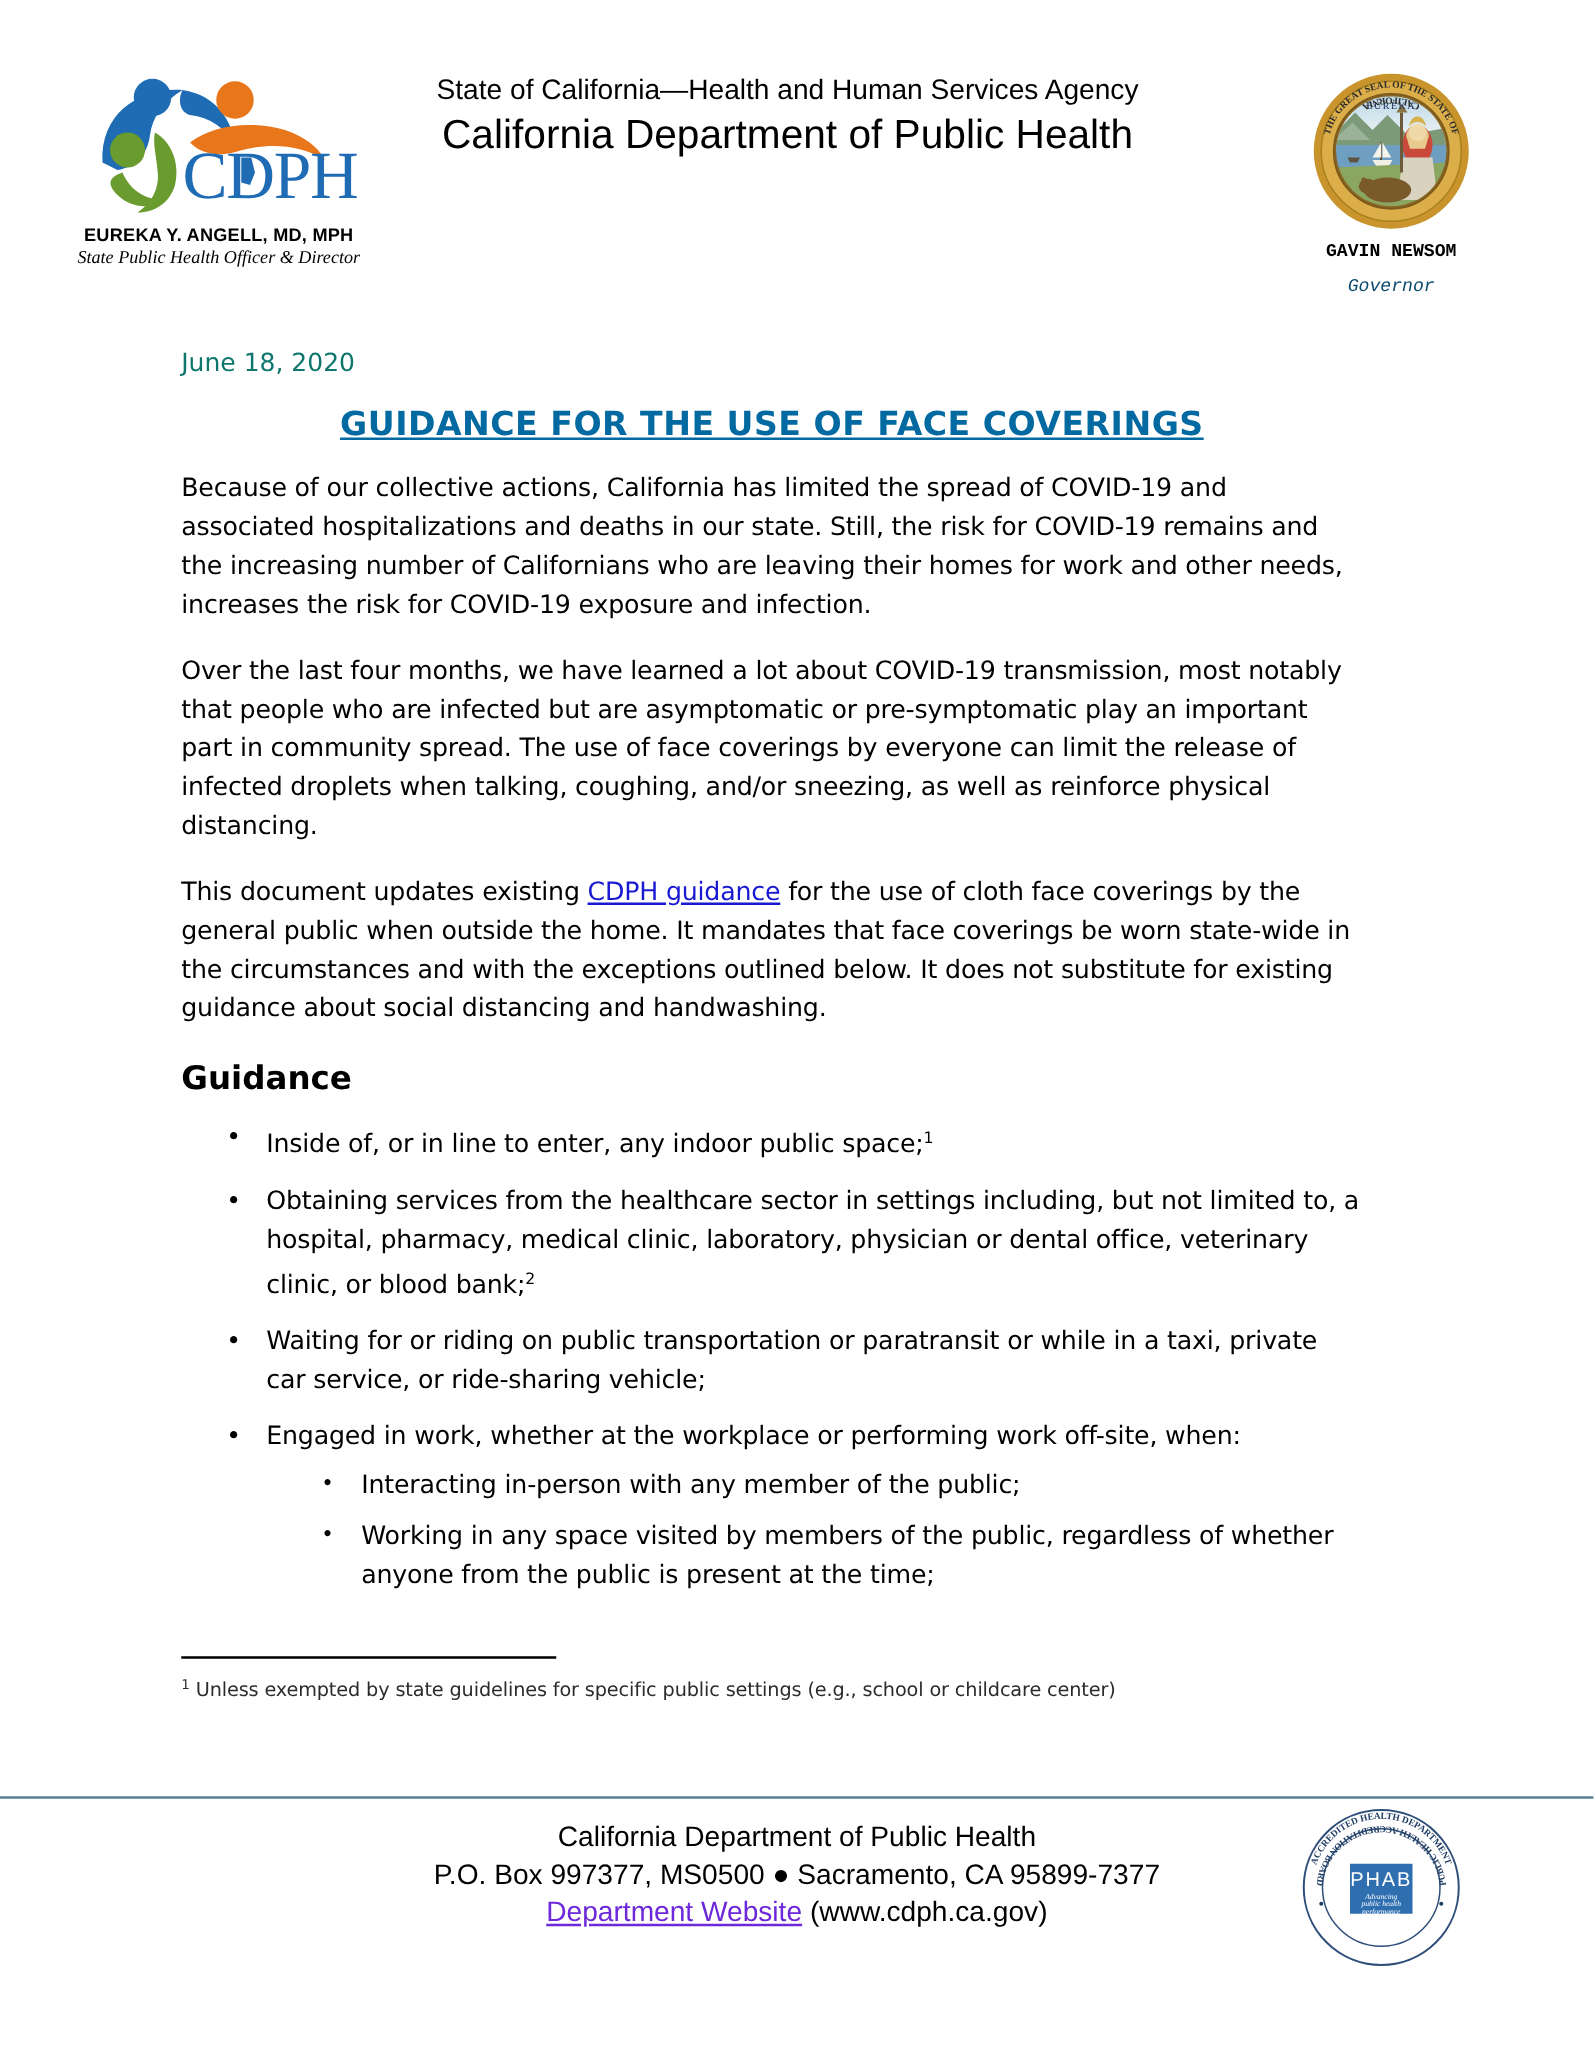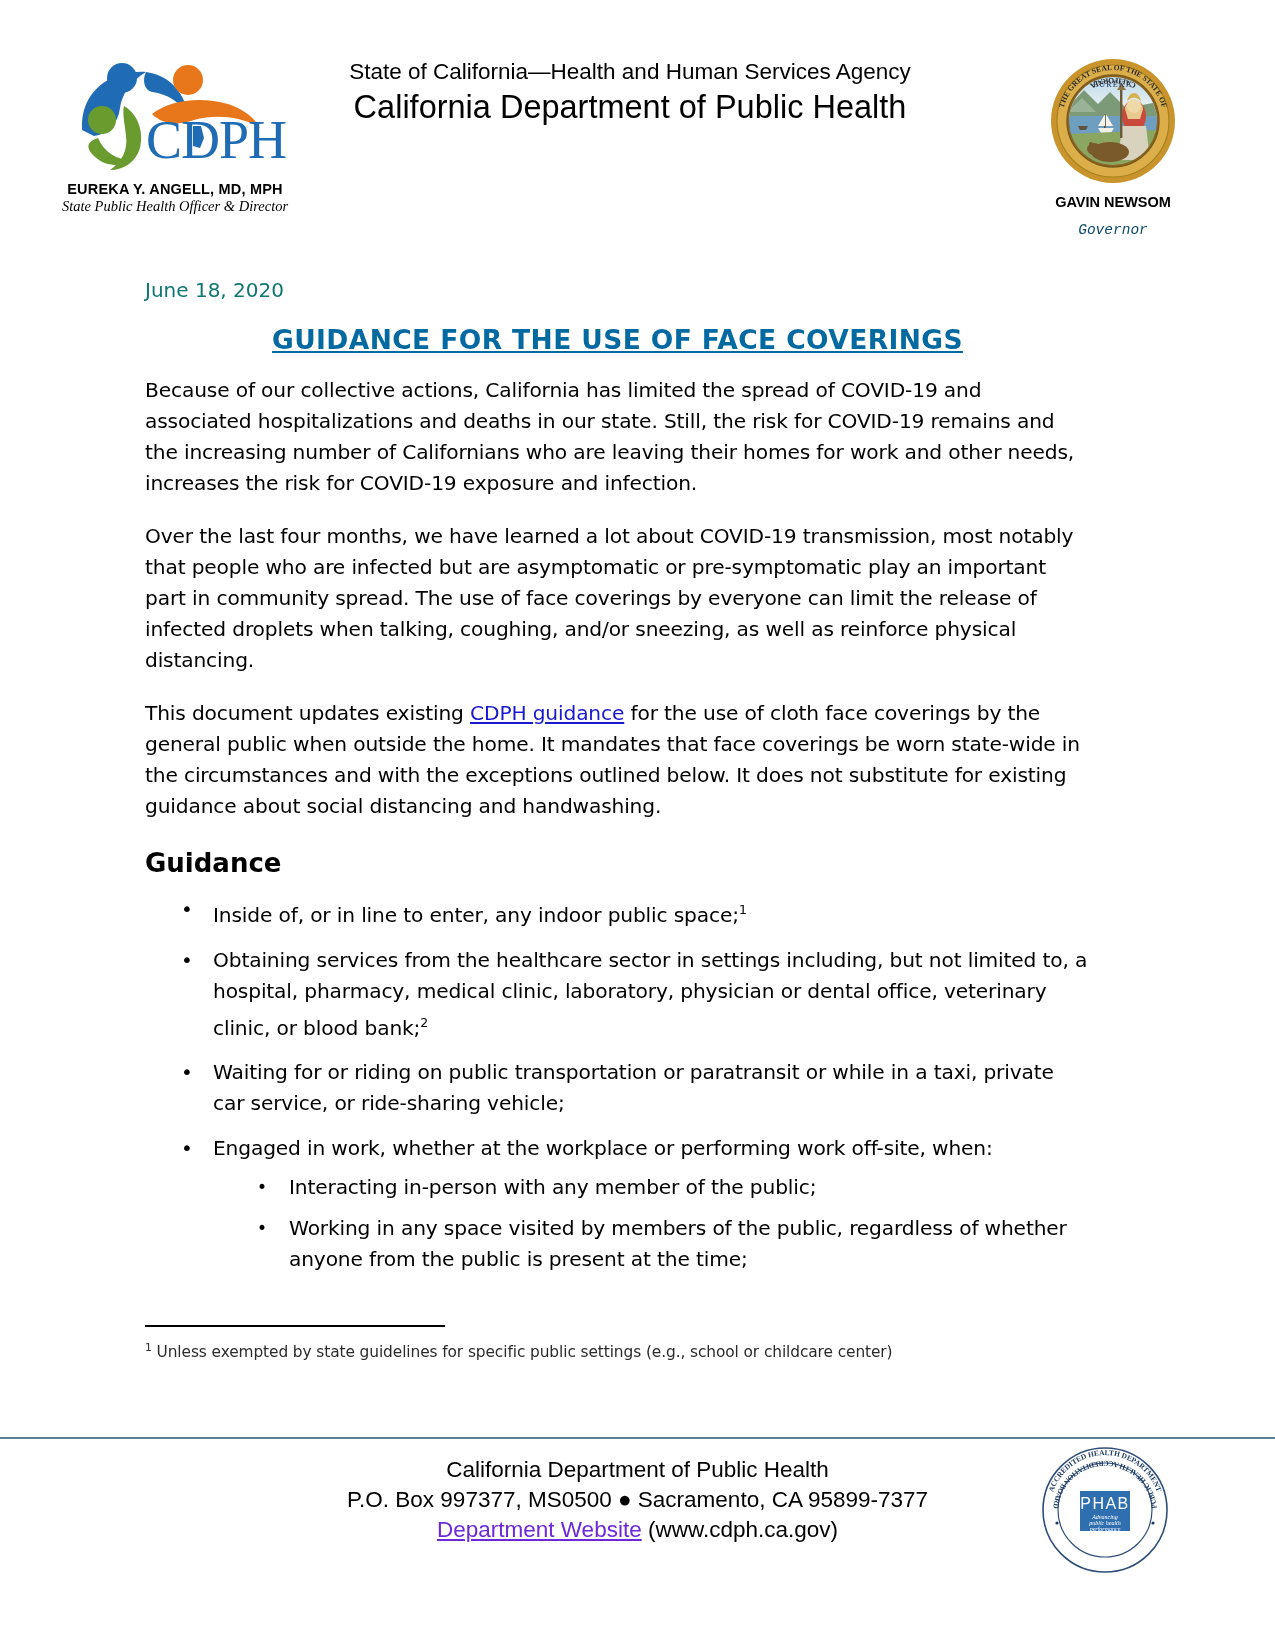--- a/index.html
+++ b/index.html
@@ -83,21 +83,21 @@
 
   .seal-block {
     position: absolute;
     right: 62px;
     top: 56px;
     width: 200px;
     text-align: center;
   }
   .seal-wrap { width: 130px; height: 130px; margin: 0 auto; }
   .gov-name {
-    font-family: Liberation Sans, sans-serif;
+    font-family: Liberation Mono, monospace;
     font-weight: bold;
     font-size: 14.5px;
     margin-top: 8px;
     color: #000;
     white-space: nowrap;
   }
   .gov-title {
     font-family: Liberation Mono, monospace;
     font-style: italic;
     font-size: 14.5px;

